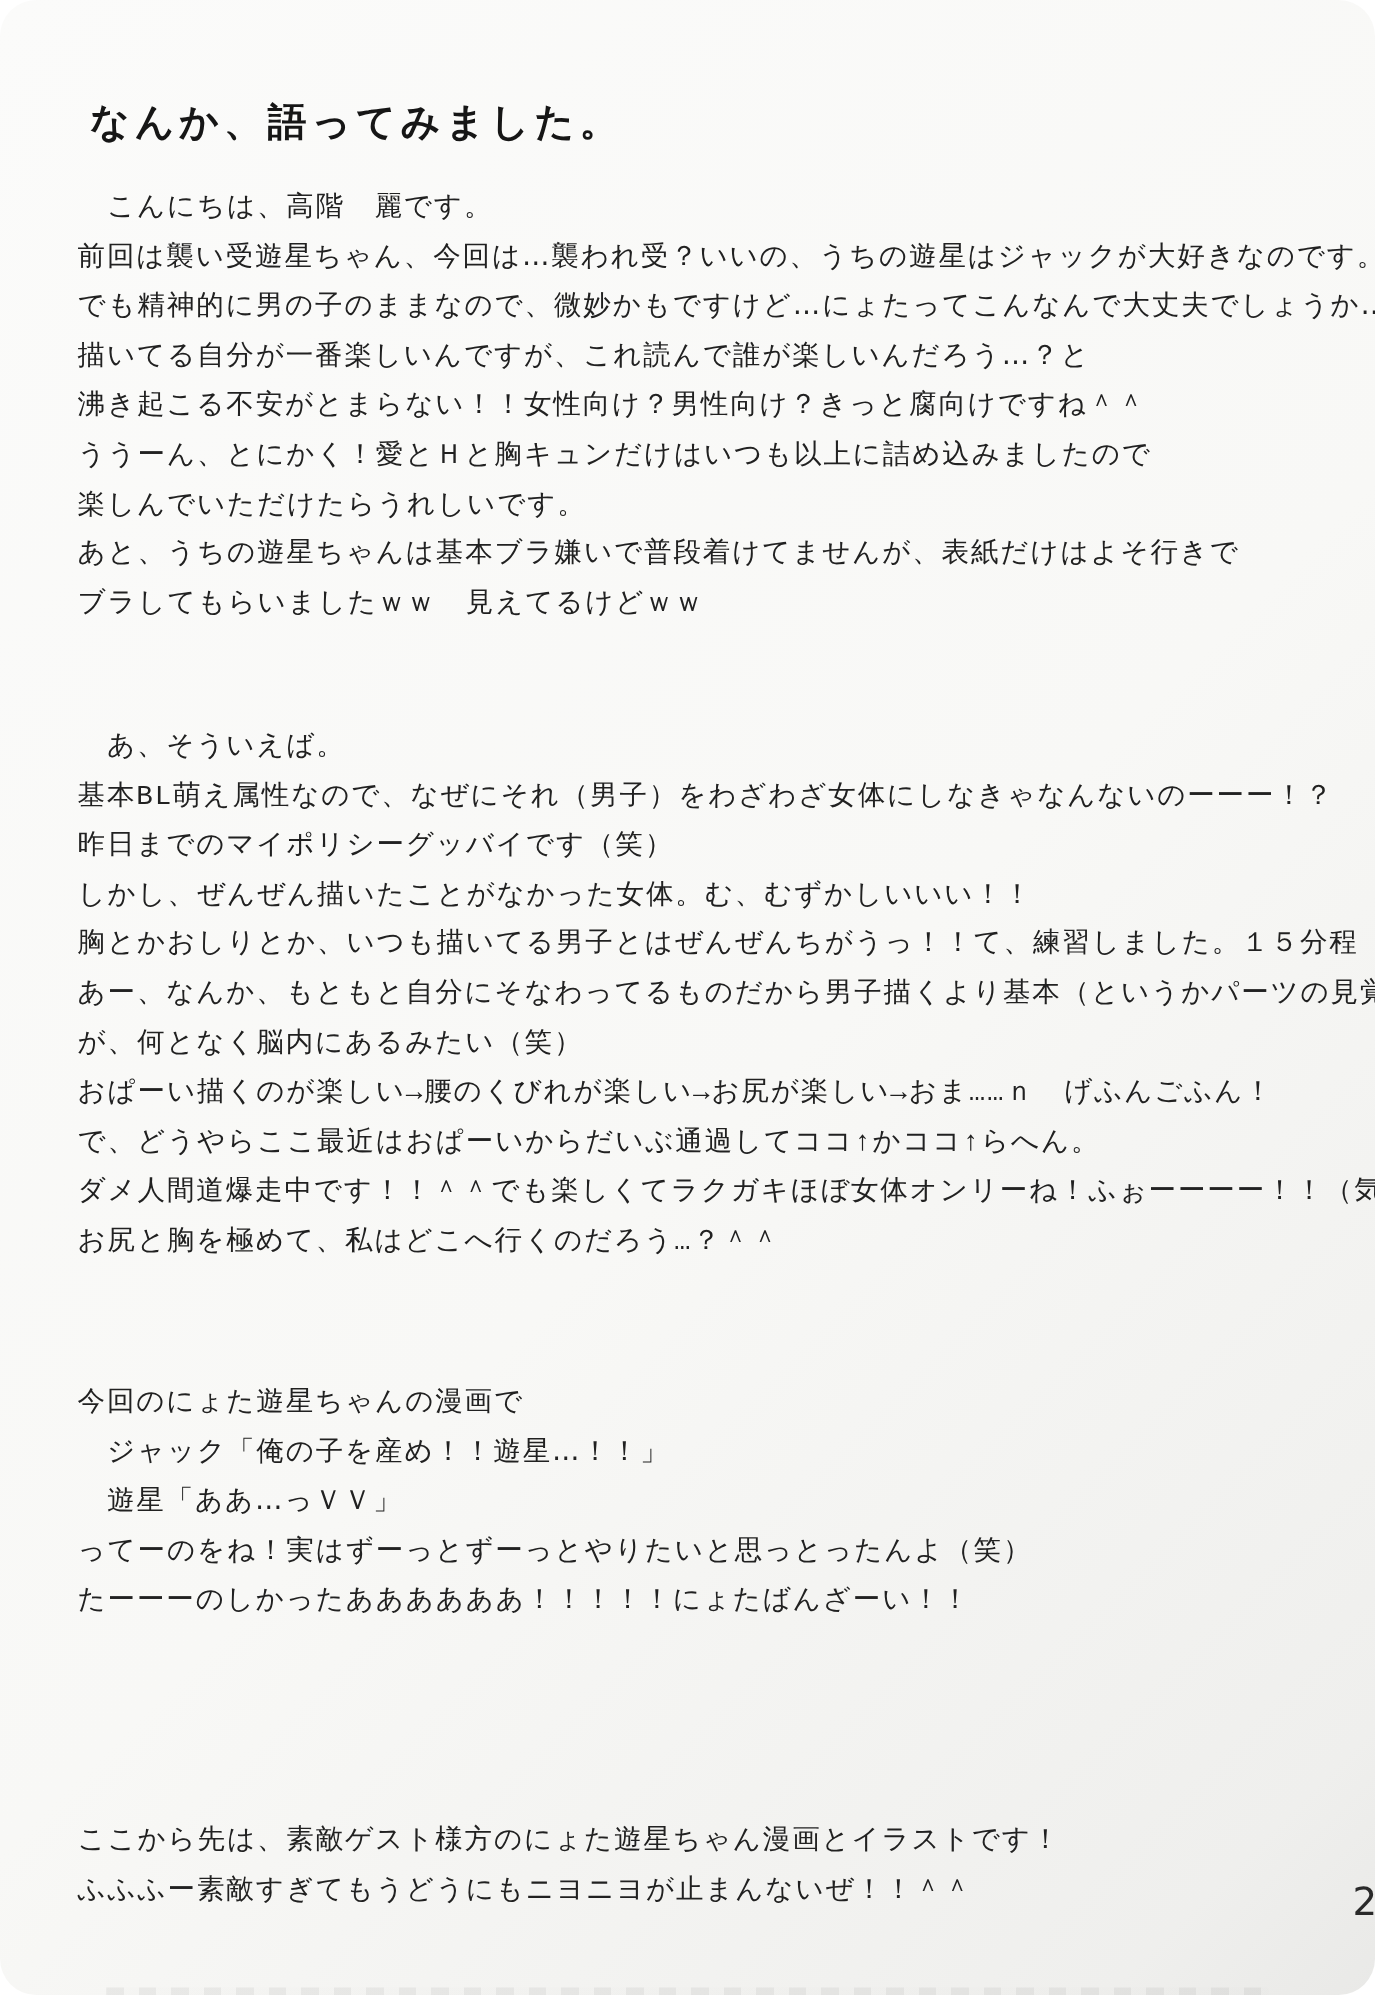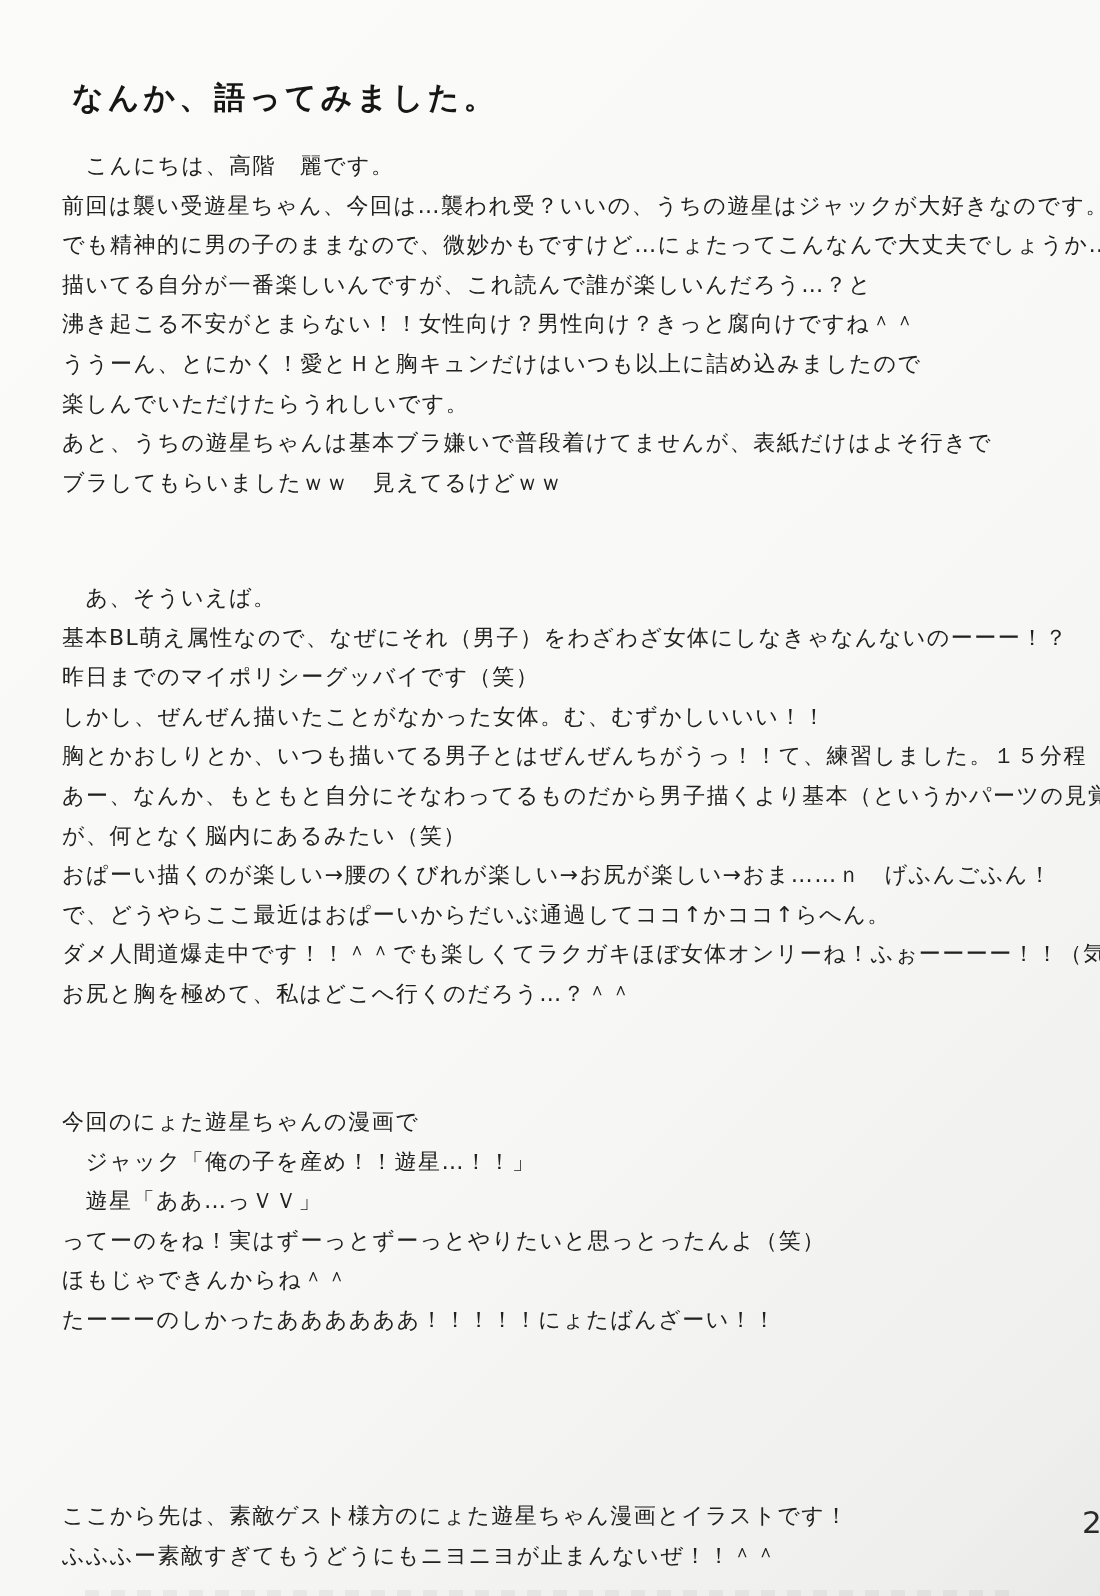--- a/index.html
+++ b/index.html
@@ -12,20 +12,21 @@
     overflow: hidden;
     font-family: "DejaVu Sans", "Liberation Sans", sans-serif;
   }
   .paper {
     position: relative;
     width: 1100px;
     height: 1596px;
     background: linear-gradient(135deg, #fbfbfa 0%, #f8f8f6 55%, #efefed 92%, #e9e9e7 100%);
     overflow: hidden;
     color: #1f1f1f;
+    border-radius: 29px;
   }
   .page-title {
     position: absolute;
     left: 72px;
     top: 56px;
     font-size: 31px;
     letter-spacing: 4px;
     color: #161616;
     white-space: pre;
   }
@@ -36,23 +37,23 @@
     font-size: 22px;
     line-height: 39.6px;
     letter-spacing: 1.5px;
     color: #212121;
   }
   .para .line {
     white-space: pre;
     height: 39.6px;
   }
   .para-1 { top: 146px; }
-  .para-2 { top: 578px; }
+  .para-2 { top: 578px; font-family: Liberation Mono, monospace; }
   .para-3 { top: 1102px; }
-  .para-4 { top: 1452px; margin-top: 44px; }
+  .para-4 { top: 1452px; }
   .page-number {
     position: absolute;
     left: 1082px;
     top: 1504px;
     font-size: 31px;
     color: #2a2a2a;
   }
   .cutoff-strip {
     position: absolute;
     left: 85px;
@@ -98,21 +99,20 @@
     <div class="line">で、どうやらここ最近はおぱーいからだいぶ通過してココ↑かココ↑らへん。</div>
     <div class="line">ダメ人間道爆走中です！！＾＾でも楽しくてラクガキほぼ女体オンリーね！ふぉーーーー！！（気合）</div>
     <div class="line">お尻と胸を極めて、私はどこへ行くのだろう…？＾＾</div>
   </div>
 
   <div class="para para-3">
     <div class="line">今回のにょた遊星ちゃんの漫画で</div>
     <div class="line">　ジャック「俺の子を産め！！遊星…！！」</div>
     <div class="line">　遊星「ああ…っＶＶ」</div>
     <div class="line">ってーのをね！実はずーっとずーっとやりたいと思っとったんよ（笑）</div>
-    <div class="line">ほもじゃできんからね＾＾</div>
     <div class="line">たーーーのしかったああああああ！！！！！にょたばんざーい！！</div>
   </div>
 
   <div class="para para-4">
     <div class="line">ここから先は、素敵ゲスト様方のにょた遊星ちゃん漫画とイラストです！</div>
     <div class="line">ふふふー素敵すぎてもうどうにもニヨニヨが止まんないぜ！！＾＾</div>
   </div>
 
   <div class="page-number">2</div>
 

